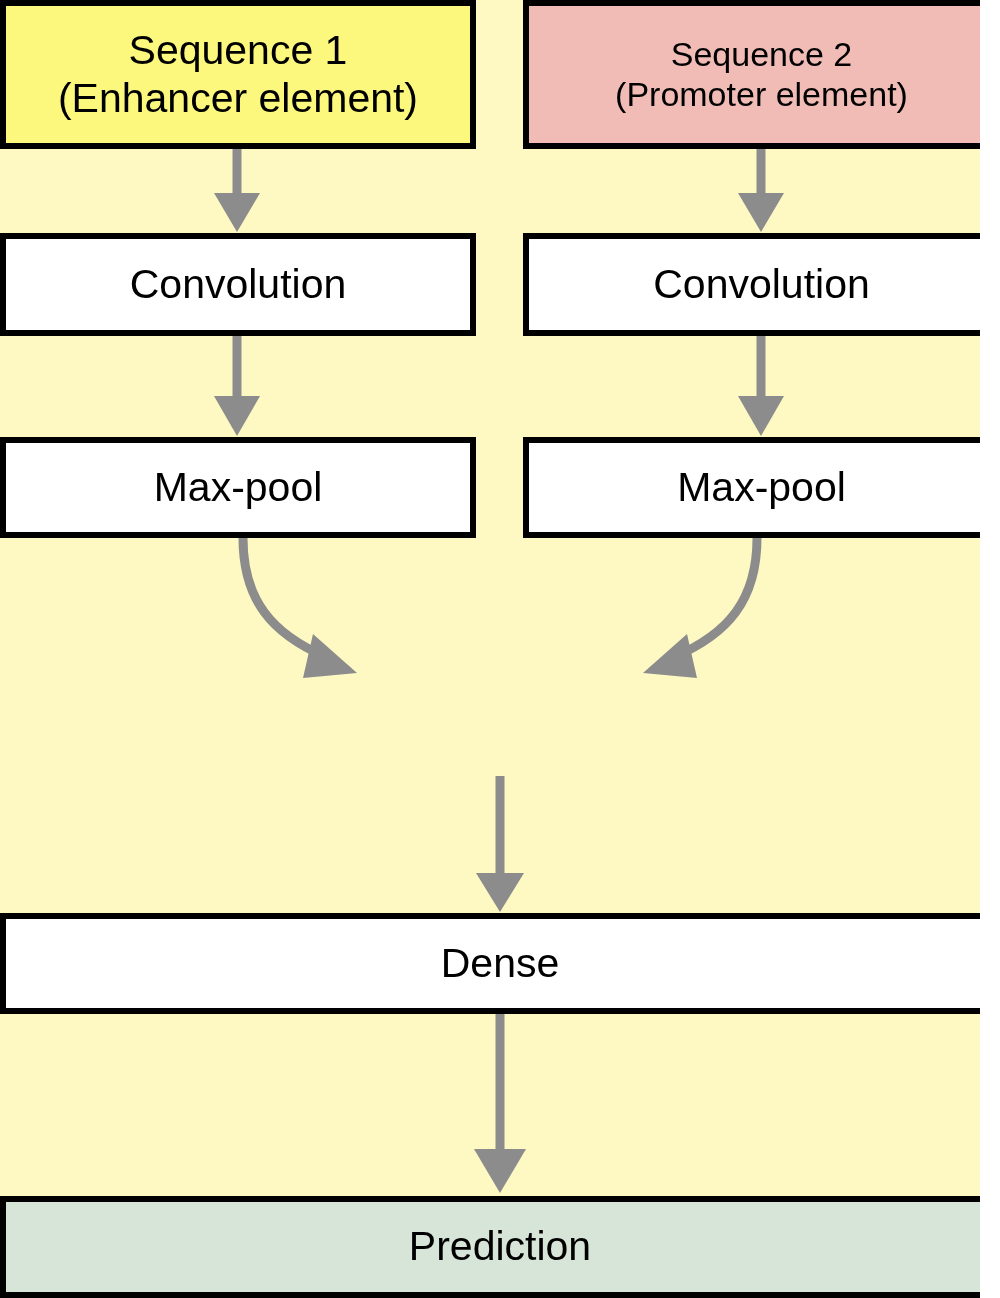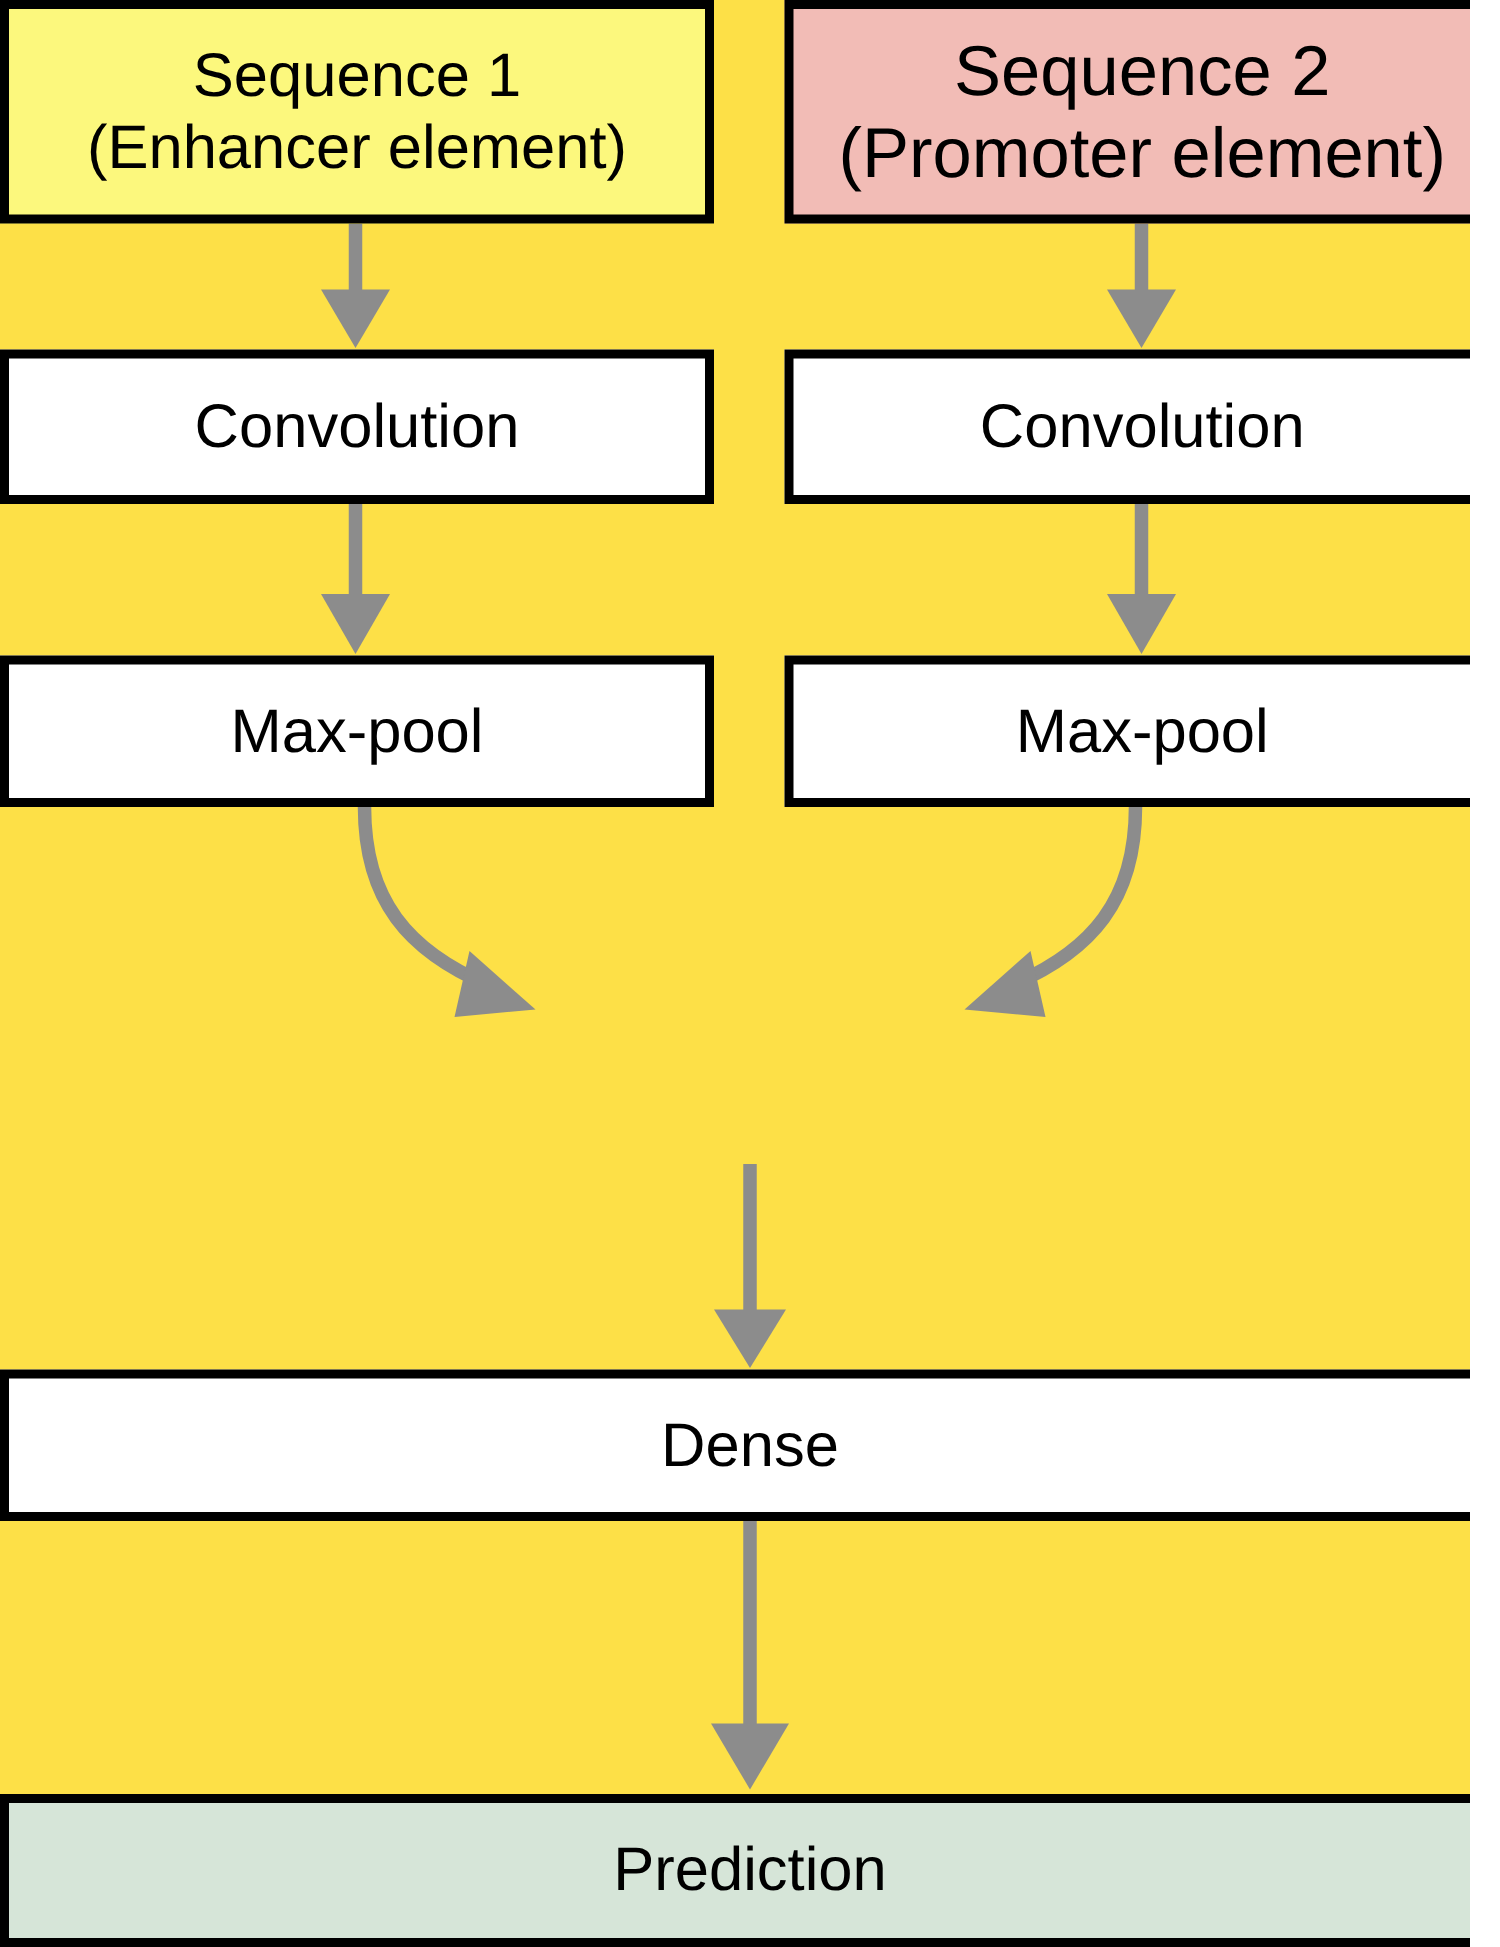--- a/index.html
+++ b/index.html
@@ -8,21 +8,21 @@
     padding: 0;
     background: #ffffff;
   }
   body {
     font-family: "Liberation Sans", sans-serif;
   }
   #canvas {
     position: relative;
     width: 980px;
     height: 1298px;
-    background: #fde047;
+    background: #fef9c3;
     overflow: hidden;
   }
   .node {
     position: absolute;
     box-sizing: border-box;
     border: 6px solid #000000;
     background: #ffffff;
     display: flex;
     align-items: center;
     justify-content: center;
@@ -32,21 +32,21 @@
     font-family: "Liberation Sans", sans-serif;
   }
   .node .label {
     display: block;
     width: 100%;
     white-space: pre-line;
   }
 
   
   #node-seq1      { left: 0px;   top: 0px;     width: 476px;  height: 149px; background: #FCF87D; font-size: 41px; }
-  #node-seq2      { left: 523px; top: 0px;     width: 477px;  height: 149px; background: #F2BCB6; font-size: 47px; }
+  #node-seq2      { left: 523px; top: 0px;     width: 477px;  height: 149px; background: #F2BCB6; font-size: 34px; }
   #node-conv1     { left: 0px;   top: 233px;   width: 476px;  height: 103px; font-size: 41px; }
   #node-conv2     { left: 523px; top: 233px;   width: 477px;  height: 103px; font-size: 41px; }
   #node-pool1     { left: 0px;   top: 437px;   width: 476px;  height: 101px; font-size: 41px; }
   #node-pool2     { left: 523px; top: 437px;   width: 477px;  height: 101px; font-size: 41px; }
   #node-lstm      { left: 0px;   top: 676px;   width: 1000px; height: 100px; font-size: 41px; }
   #node-dense     { left: 0px;   top: 913px;   width: 1000px; height: 101px; font-size: 41px; }
   #node-prediction{ left: 0px;   top: 1196px;  width: 1000px; height: 102px; background: #D6E5D8; font-size: 41px; }
 
   #arrow-layer {
     position: absolute;

